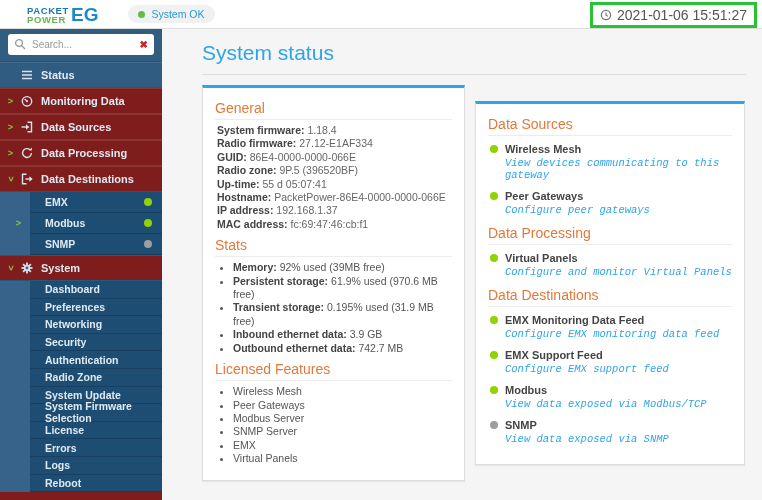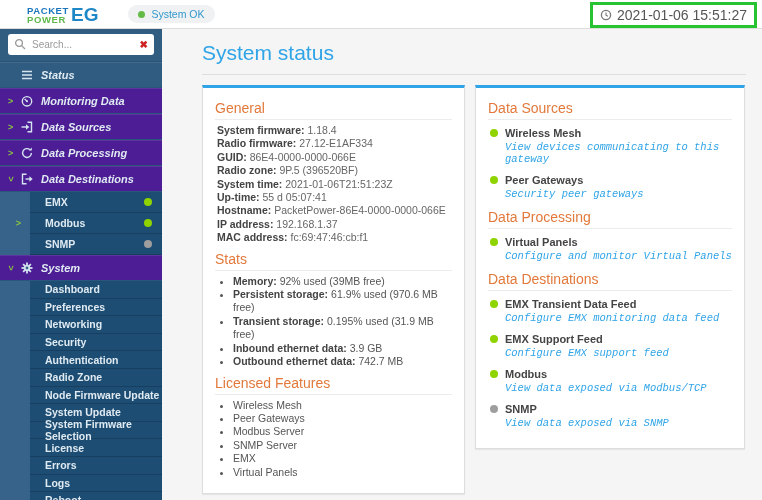--- a/index.html
+++ b/index.html
@@ -17,53 +17,53 @@
   .logo-eg { font-size:19px; font-weight:bold; color:#1E88C7; margin-left:2px; line-height:19px; }
   .badge { display:flex; align-items:center; gap:6px; background:#EFF1F3; border-radius:9px;
            padding:3px 10px; margin-left:30px; }
   .badge-dot { width:7px; height:7px; border-radius:50%; background:#63BB46; }
   .badge-text { font-size:10.5px; color:#3399CC; }
   .timestamp-box { position:absolute; right:5px; top:2px; border:3px solid #27C332;
                    padding:2px 7px; display:flex; align-items:center; gap:5px; background:#fff; }
   .timestamp-text { font-size:14px; color:#555; white-space:nowrap; }
 
   
-  .sidebar { position:absolute; top:29px; left:0; width:162px; bottom:0; background:#4c1d95; overflow:hidden; }
+  .sidebar { position:absolute; top:29px; left:0; width:162px; bottom:0; background:#7f1d1d; overflow:hidden; }
   .search-wrap { padding:5px 8px 6px; background:#315D80; border-bottom:1px solid #2A5276; }
   .search-box { position:relative; }
   .search-input { width:100%; height:21px; border:none; border-radius:3px; background:#fff;
                   font-family:"Liberation Sans",sans-serif; font-size:10px; color:#444;
                   padding:0 22px 0 24px; outline:none; }
   .search-input::placeholder { color:#999; }
   .search-mag { position:absolute; left:6px; top:4px; }
   .search-clear { position:absolute; right:6px; top:3px; color:#CC2222; font-size:10px;
                   font-weight:bold; cursor:pointer; line-height:15px; }
   .nav-item { height:26px; display:flex; align-items:center; border-bottom:1px solid #2B567B;
-              box-shadow: inset 0 1px 0 rgba(255,255,255,0.10); cursor:pointer;font-style:italic; }
+              box-shadow: inset 0 1px 0 rgba(255,255,255,0.10); cursor:pointer; }
   .nav-item.active { background:#305C81; }
   .chev { width:13px; margin-left:4px; color:#8DC63F; font-size:9px; font-weight:bold;
           text-align:center; flex:none; }
   .chev.down { transform:rotate(90deg); }
   .nav-ico { width:16px; margin:0 6px 0 2px; display:flex; justify-content:center; flex:none; }
   .nav-label { font-size:11px; font-weight:bold; color:#DFEAF2; }
   .subgroup { border-left:30px solid #37638A; background:#1D4D72; }
   .subrow { position:relative; height:21px; display:flex; align-items:center;
             border-bottom:1px solid #173F61; padding-left:15px; cursor:pointer; }
   .subrow .nav-label { font-size:10.5px; }
   .subrow .chev { position:absolute; left:-22px; }
   .subrow-sys { height:17.6px; }
   .dot { position:absolute; right:10px; width:8px; height:8px; border-radius:50%; }
   .dot-green { background:#8FD400; }
   .dot-gray  { background:#9E9E9E; }
 
   
   .main { position:absolute; left:186px; top:29px; right:0; bottom:0; padding:8px 16px 0; }
   .page-title { font-size:21px; font-weight:normal; color:#2FA4E7; margin:4px 0 9px; }
   .title-rule { border:none; border-top:1px solid #ddd; margin:0 0 10px; }
-  .cards { display:flex; gap:10px; align-items:flex-start; }
+  .cards { display:flex; gap:10px; align-items:center; }
   .card { background:#fff; border:1px solid #ddd; border-top:3px solid #2FA4E7;
           box-shadow:0 1px 1px rgba(0,0,0,0.06); }
   .card-left  { width:263px; padding:6px 12px 10px; }
   .card-right { width:270px; padding:6px 12px 10px; }
   .sec-title { color:#E2793B; font-size:14px; font-weight:normal; margin:6px 0 4px;
                border-bottom:1px solid #ECECEC; padding-bottom:3px; }
   .fields { font-size:10.5px; line-height:13.4px; color:#666; margin:2px 0 2px 2px; }
   .fields b { color:#444; }
   ul.plain { margin:3px 0 4px 6px; padding-left:12px; color:#555;
              font-size:10.5px; line-height:13.4px; }
@@ -214,23 +214,20 @@
       <div class="subrow subrow-sys">
           <span class="nav-label">Security</span>
         </div>
       <div class="subrow subrow-sys">
           <span class="nav-label">Authentication</span>
         </div>
       <div class="subrow subrow-sys">
           <span class="nav-label">Radio Zone</span>
         </div>
       <div class="subrow subrow-sys">
-          <span class="nav-label">Node Firmware Update</span>
-        </div>
-      <div class="subrow subrow-sys">
           <span class="nav-label">System Update</span>
         </div>
       <div class="subrow subrow-sys">
           <span class="nav-label">System Firmware Selection</span>
         </div>
       <div class="subrow subrow-sys">
           <span class="nav-label">License</span>
         </div>
       <div class="subrow subrow-sys">
           <span class="nav-label">Errors</span>
@@ -250,21 +247,20 @@
 
     <div class="cards">
 
       <div class="card card-left">
         <h2 class="sec-title">General</h2>
         <div class="fields">
           <div><b>System firmware:</b> <span>1.18.4</span></div>
           <div><b>Radio firmware:</b> <span>27.12-E1AF334</span></div>
           <div><b>GUID:</b> <span>86E4-0000-0000-066E</span></div>
           <div><b>Radio zone:</b> <span>9P.5 (396520BF)</span></div>
-          <div><b>System time:</b> <span>2021-01-06T21:51:23Z</span></div>
           <div><b>Up-time:</b> <span>55 d 05:07:41</span></div>
           <div><b>Hostname:</b> <span>PacketPower-86E4-0000-0000-066E</span></div>
           <div><b>IP address:</b> <span>192.168.1.37</span></div>
           <div><b>MAC address:</b> <span>fc:69:47:46:cb:f1</span></div>
         </div>
 
         <h2 class="sec-title">Stats</h2>
         <ul class="plain">
           <li><b>Memory:</b> <span>92% used (39MB free)</span></li>
           <li><b>Persistent storage:</b> <span>61.9% used (970.6 MB free)</span></li>
@@ -291,37 +287,37 @@
             <span class="entry-dot dot-green"></span>
             <span class="entry-name">Wireless Mesh</span>
           </div>
           <a class="entry-link">View devices communicating to this gateway</a>
         </div>
         <div class="entry">
           <div class="entry-head">
             <span class="entry-dot dot-green"></span>
             <span class="entry-name">Peer Gateways</span>
           </div>
-          <a class="entry-link">Security peer gateways</a>
+          <a class="entry-link">Configure peer gateways</a>
         </div>
 
         <h2 class="sec-title">Data Processing</h2>
         <div class="entry">
           <div class="entry-head">
             <span class="entry-dot dot-green"></span>
             <span class="entry-name">Virtual Panels</span>
           </div>
           <a class="entry-link">Configure and monitor Virtual Panels</a>
         </div>
 
         <h2 class="sec-title">Data Destinations</h2>
         <div class="entry">
           <div class="entry-head">
             <span class="entry-dot dot-green"></span>
-            <span class="entry-name">EMX Transient Data Feed</span>
+            <span class="entry-name">EMX Monitoring Data Feed</span>
           </div>
           <a class="entry-link">Configure EMX monitoring data feed</a>
         </div>
         <div class="entry">
           <div class="entry-head">
             <span class="entry-dot dot-green"></span>
             <span class="entry-name">EMX Support Feed</span>
           </div>
           <a class="entry-link">Configure EMX support feed</a>
         </div>

